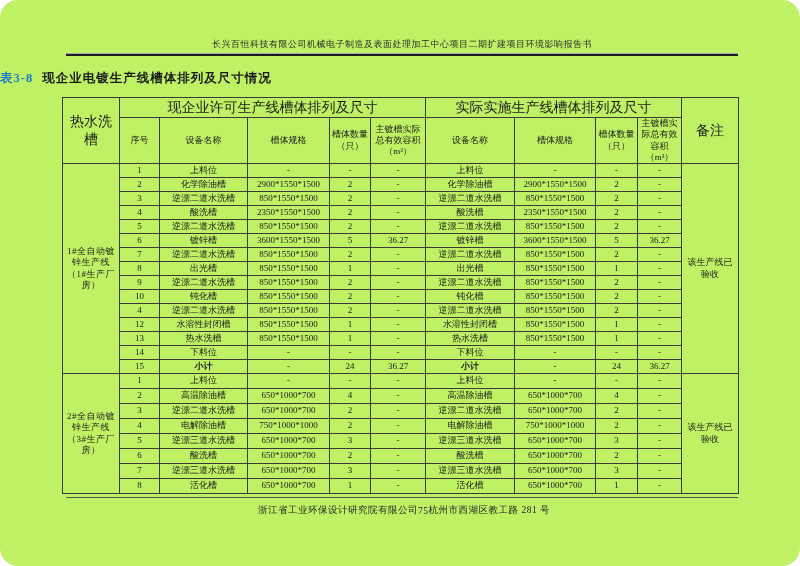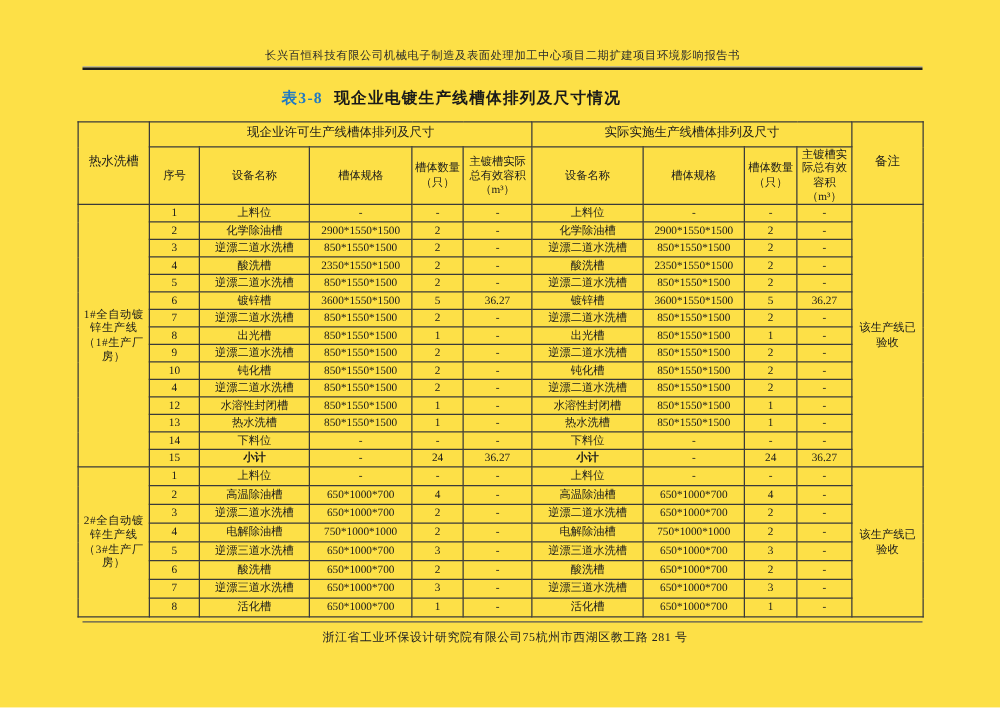--- a/index.html
+++ b/index.html
@@ -4,55 +4,54 @@
 <style>
   * { margin: 0; padding: 0; box-sizing: border-box; }
   html, body {
     width: 800px; height: 566px;
     background: #ffffff;
     font-family: "Liberation Serif", "DejaVu Serif", serif;
     color: #1a1a1a;
     overflow: hidden;
     position: relative;
   }
-  .page { position: absolute; inset: 0; background: #fde047; }
+  .page { position: absolute; inset: 0; background: #bef264; border-radius: 18px; }
 
   .report-header {
     position: absolute; top: 38px; left: 66px; width: 672px;
     text-align: center;
     font-size: 9px; letter-spacing: 0.5px; color: #2b2b2b;
   }
   .header-rule {
     position: absolute; top: 53px; left: 66px; width: 672px; height: 0;
     border-top: 1px solid #aaa; border-bottom: 2px solid #1c1c1c;
   }
 
   .table-title {
     position: absolute; top: 70px; left: 0; width: 708px;
-    text-align: center; font-weight: bold; font-size: 12.5px;
+    font-weight: bold; font-size: 12.5px;
     letter-spacing: 1px;
-    padding-left: 14px;
   }
   .table-title .tnum { color: #1f7ac4; margin-right: 9px; }
 
   table.tank-table {
     position: absolute; top: 97px; left: 62px;
     width: 676px; table-layout: fixed;
     border-collapse: collapse;
     font-size: 9px;
   }
   table.tank-table th, table.tank-table td {
     border: 1px solid #3a3a3a;
     text-align: center; vertical-align: middle;
     padding: 0 2px; line-height: 1.25;
     font-weight: normal;
     overflow: hidden;
   }
   table.tank-table { border: 1.5px solid #2a2a2a; }
-  th.group-h { height: 20px; font-size: 10px; }
+  th.group-h { height: 20px; font-size: 14px; }
   th.sub-h  { height: 38px; }
   tr.s0 td { height: 14px; }
   tr.s1 td { height: 15px; }
   td.line-name { line-height: 1.5; letter-spacing: 0.5px; }
   tr.subtotal-row td.name { font-weight: bold; }
 
   .footer-rule {
     position: absolute; top: 497px; left: 66px; width: 672px; height: 0;
     border-top: 1.5px solid #555;
   }

